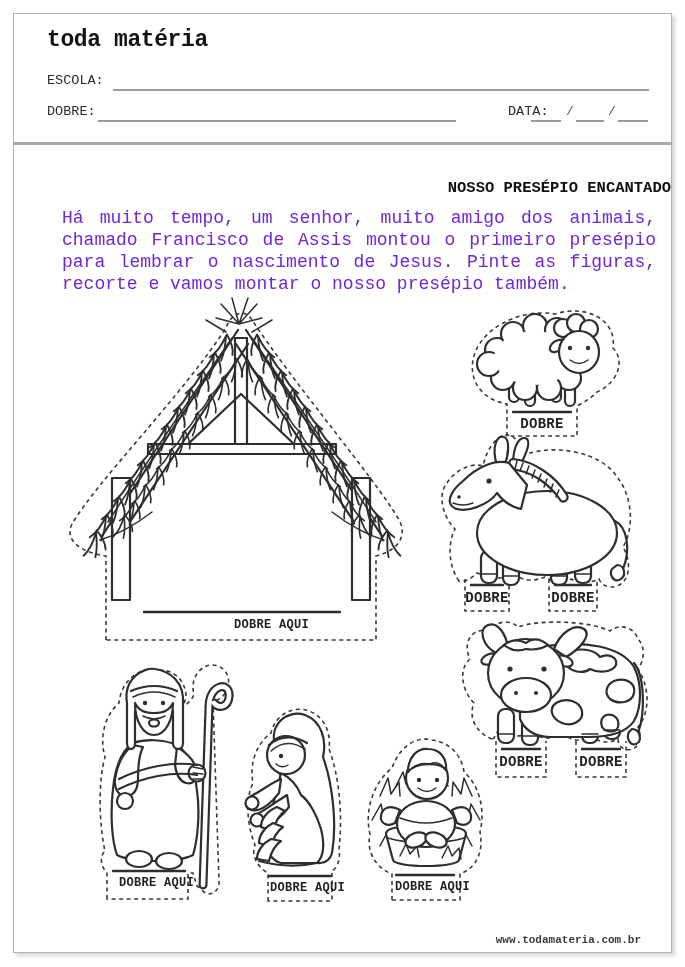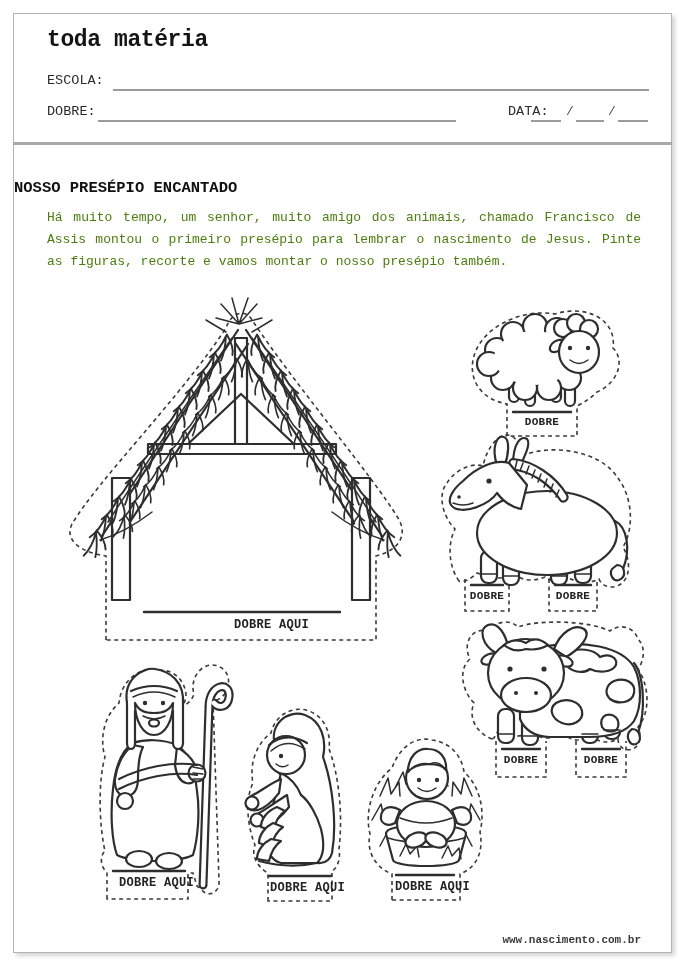--- a/index.html
+++ b/index.html
@@ -5,37 +5,37 @@
   html,body{margin:0;padding:0;background:#fff;}
   .canvas{position:relative;width:685px;height:967px;background:#fff;overflow:hidden;
           font-family:Liberation Mono, monospace;color:#222;}
   .page{position:absolute;left:13px;top:13px;width:657px;height:938px;background:#fff;
         border:1px solid #b3b3b3;box-shadow:3px 3px 4px rgba(0,0,0,0.16);}
   .logo{position:absolute;left:33px;top:13px;font-size:23px;font-weight:700;color:#141414;letter-spacing:-0.4px;}
   .flabel{position:absolute;font-size:13.5px;color:#2b2b2b;}
   .wline{position:absolute;border-bottom:2px solid #9b9b9b;height:14px;}
   .slash{position:absolute;font-size:13px;color:#555;}
   .divider{position:absolute;left:-1px;right:-1px;top:128px;height:3px;background:#a9a9a9;}
-  .title{position:absolute;left:0;right:0;top:165px;text-align:left;font-size:15.5px;font-weight:700;color:#111;}
-  .para{position:absolute;left:33px;top:193px;width:594px;font-size:13px;line-height:22px;
-        color:#4d7c0f;text-align:justify;}
+  .title{position:absolute;left:0;right:0;top:165px;text-align:right;font-size:15.5px;font-weight:700;color:#111;}
+  .para{position:absolute;left:48px;top:193px;width:594px;font-size:18px;line-height:22px;
+        color:#6d28d9;text-align:justify;}
   .fig{position:absolute;}
   .fig svg{overflow:visible;display:block;}
   .ln{stroke:#2e2e2e;fill:none;stroke-width:2.2;stroke-linecap:round;stroke-linejoin:round;}
   .tn{stroke-width:1.5;}
   .fl{fill:#fff;stroke:#2e2e2e;stroke-width:2.2;stroke-linejoin:round;stroke-linecap:round;}
   .cut{fill:none;stroke:#3a3a3a;stroke-width:1.6;stroke-dasharray:4 3.5;}
   .fold{stroke:#2e2e2e;stroke-width:2.4;stroke-linecap:round;}
   .dot{fill:#2e2e2e;stroke:none;}
   .cover{fill:#fff;stroke:none;}
   .tube-out{stroke:#2e2e2e;stroke-width:9;fill:none;stroke-linecap:round;}
   .tube-in{stroke:#fff;stroke-width:4.6;fill:none;stroke-linecap:round;}
   .fold-label{position:absolute;font-weight:700;color:#232323;text-align:center;letter-spacing:0.3px;}
   .fl-big{font-size:12px;text-align:right;}
-  .fl-small{font-size:11px;}
+  .fl-small{font-size:14px;}
   .footer{position:absolute;right:30px;top:920px;font-size:11px;font-weight:700;color:#3a3a3a;}
 </style>
 </head>
 <body>
 
 <div class="canvas">
  <div class="page">
 
   <div class="logo">toda matéria</div>
 
@@ -289,15 +289,15 @@
     <path class="fl" d="M52,38 C52,22 62,14 72,15 C84,15 91,24 90,36 C84,28 60,28 52,38 Z"></path>
     <path class="ln tn" d="M56,34 Q64,28 74,30 Q82,26 88,34"></path>
     <circle class="dot" cx="63" cy="46" r="2.2"></circle>
           <circle class="dot" cx="81" cy="46" r="2.2"></circle>
     <path class="ln tn" d="M62,54 Q71,61 80,54"></path>
     <path class="fold" d="M40,141 L98,141"></path>
    </svg>
    <div class="fold-label fl-big" style="left:24px;top:146px;width:90px;">DOBRE AQUI</div>
   </div>
 
-  <div class="footer">www.nascimento.com.br</div>
+  <div class="footer">www.todamateria.com.br</div>
  </div>
 </div>
 
 </body></html>

